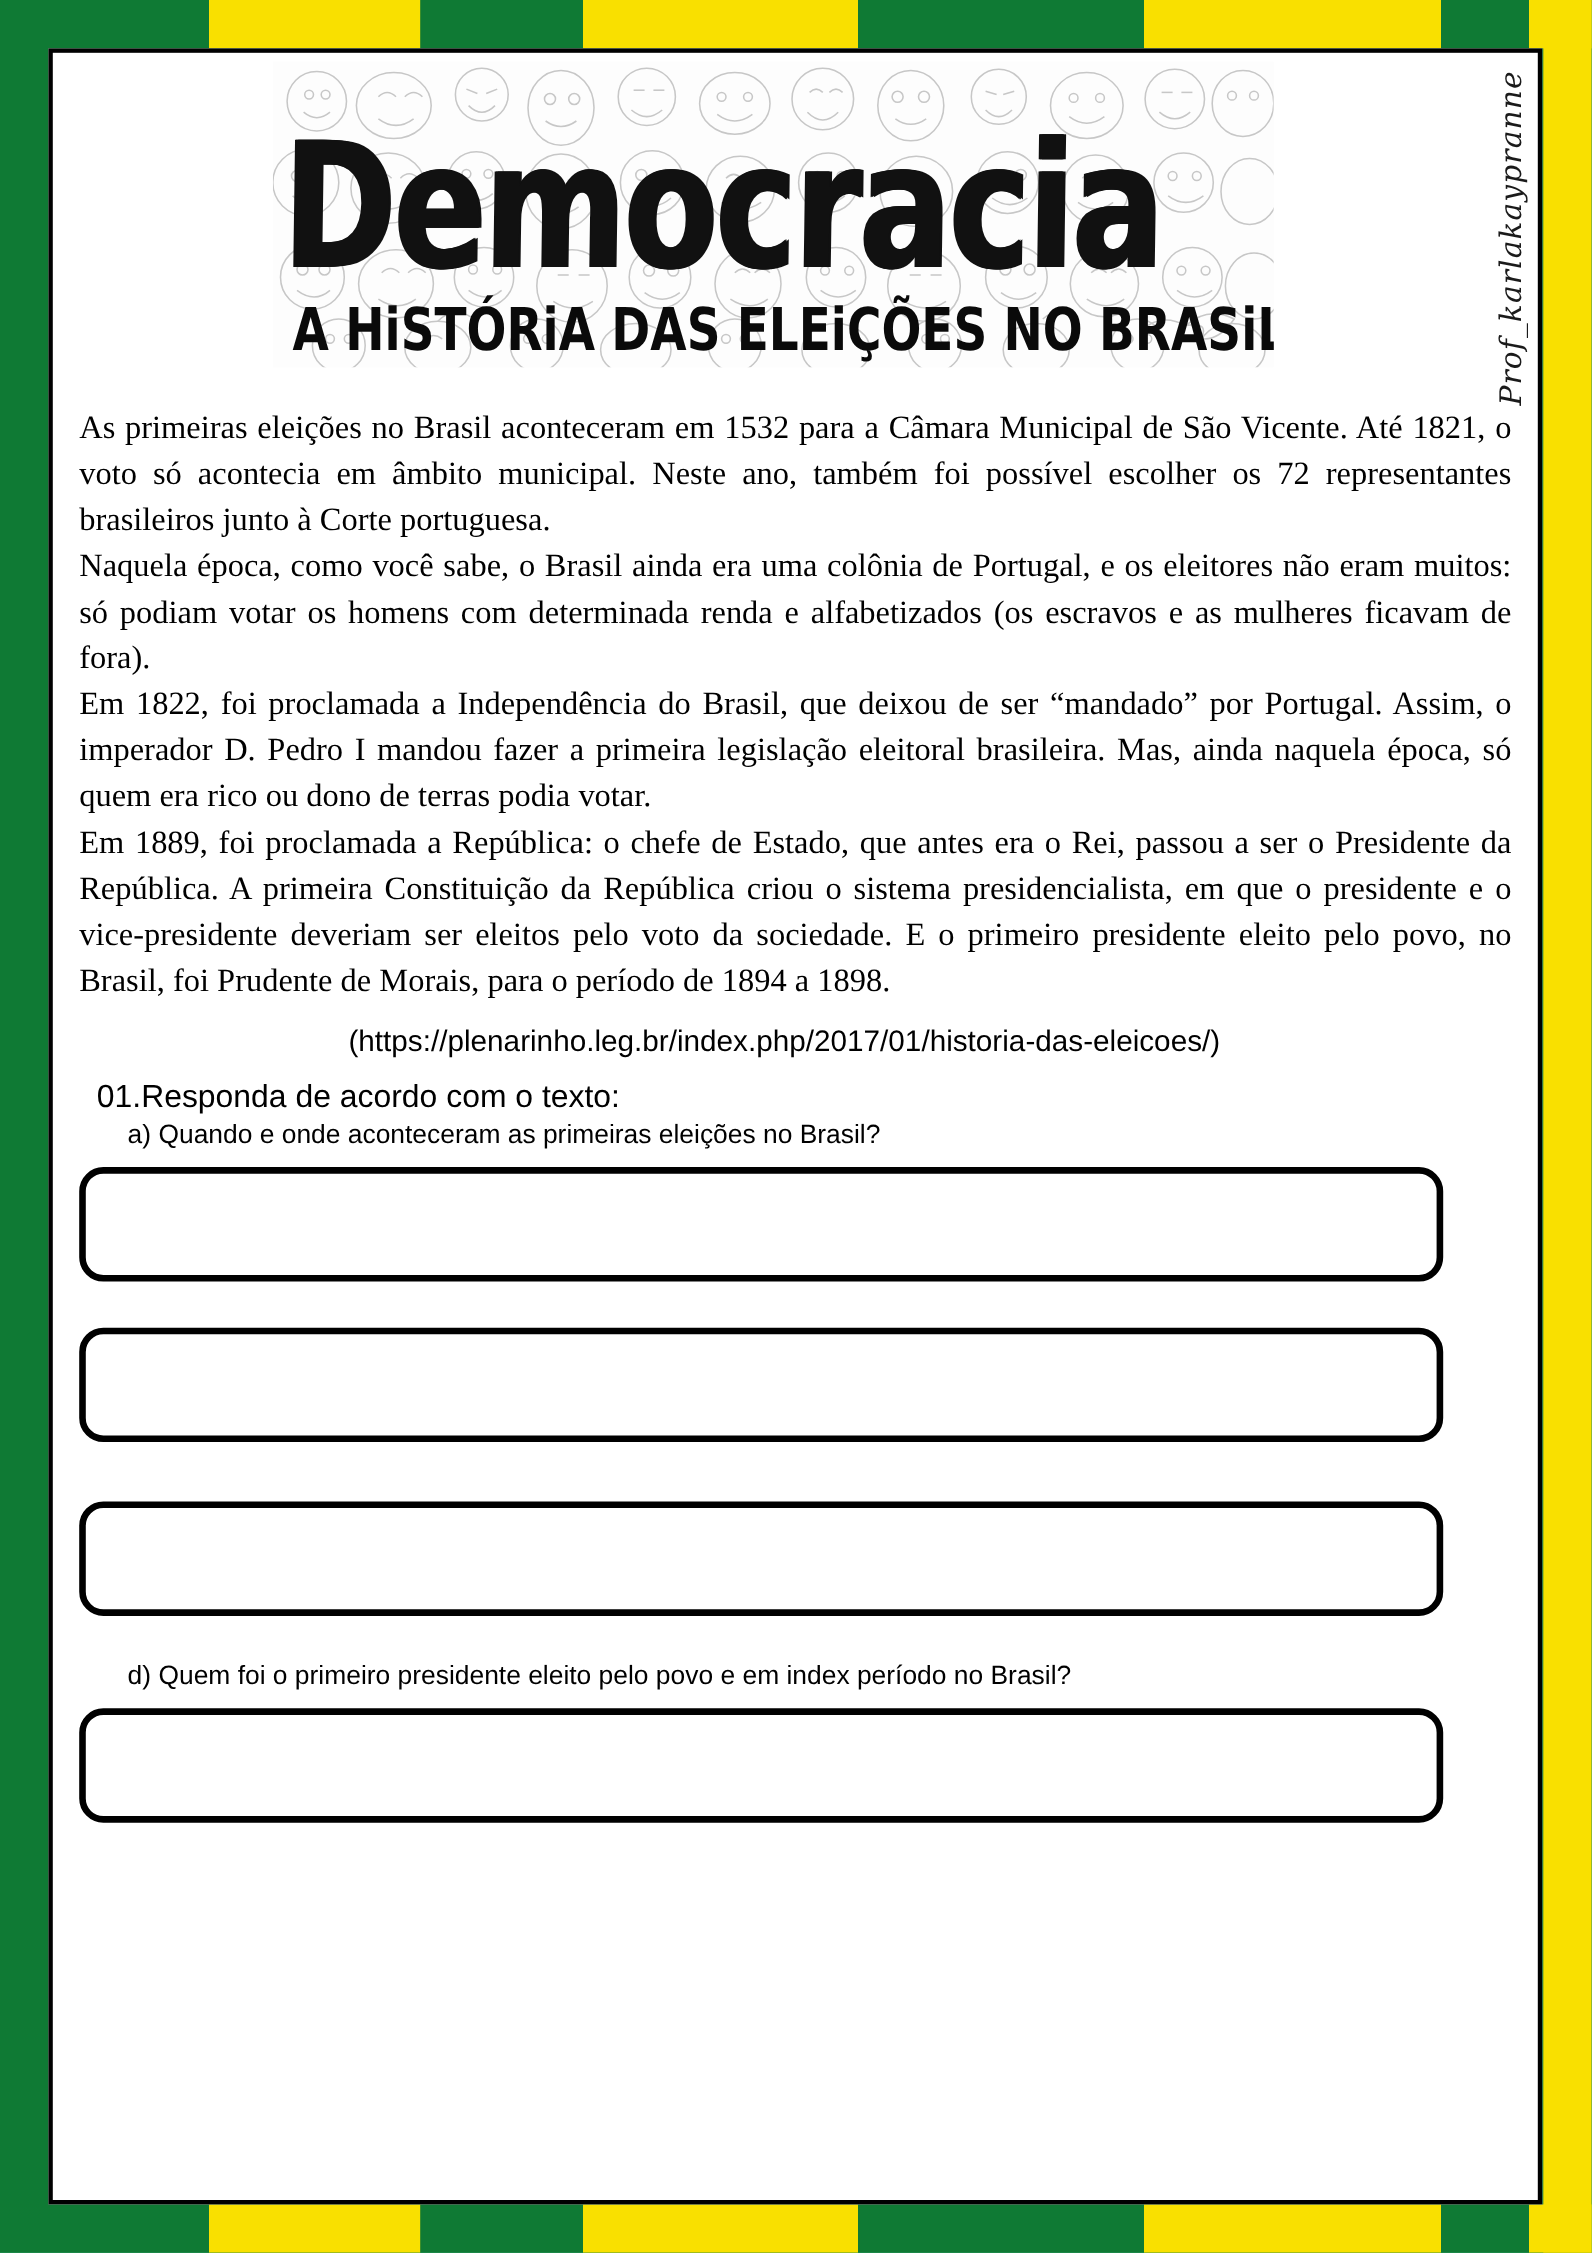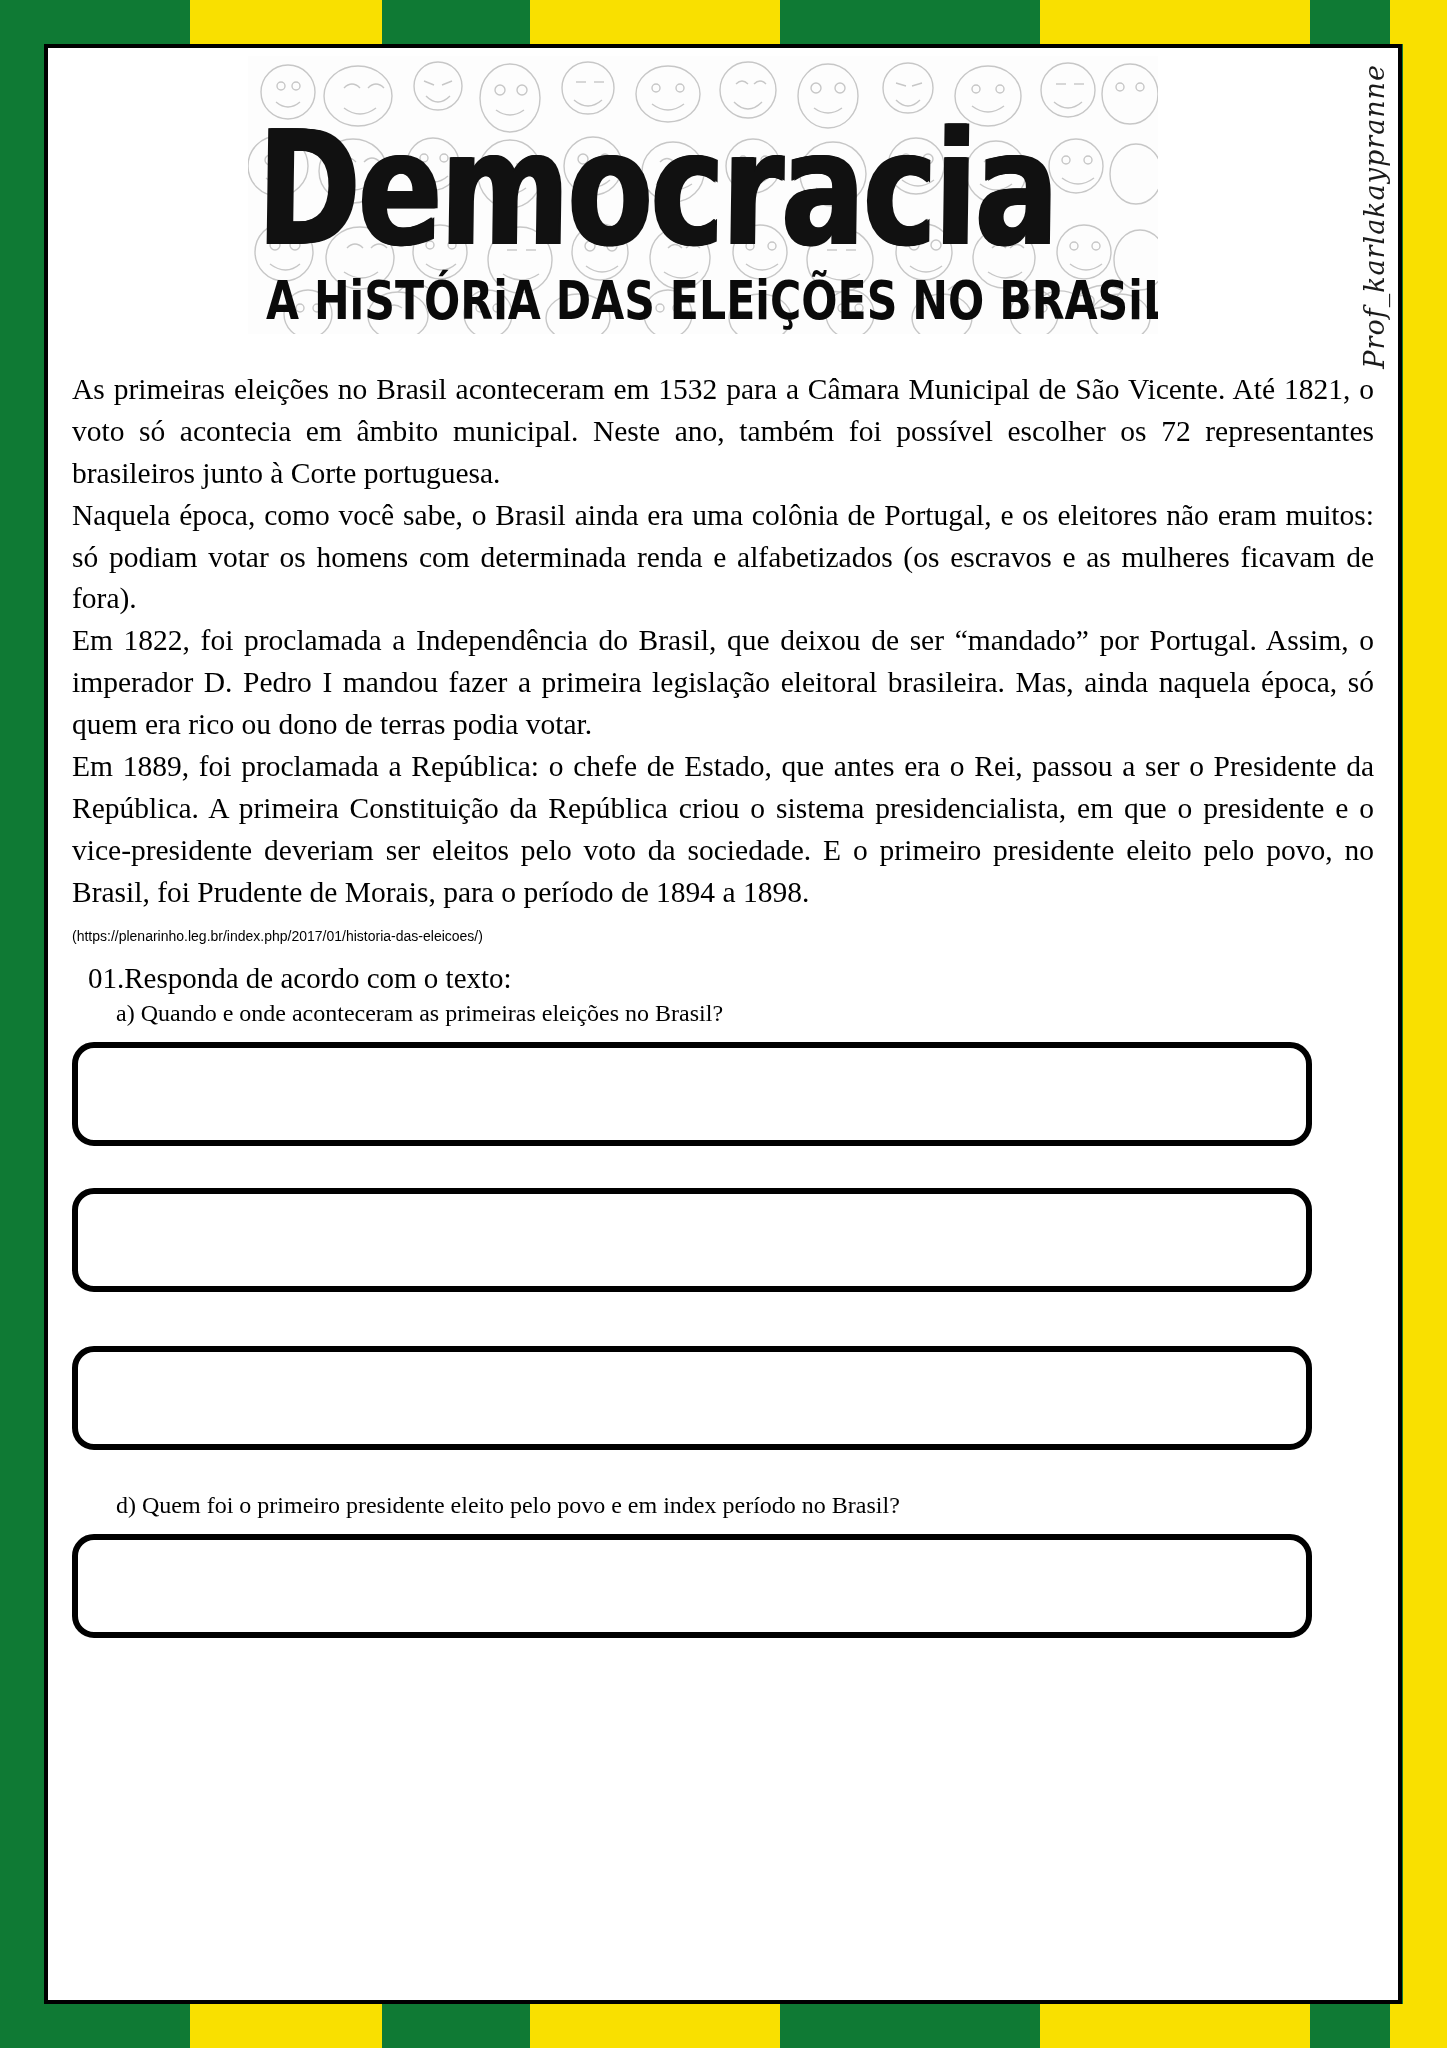--- a/index.html
+++ b/index.html
@@ -135,30 +135,30 @@
     margin: 0 0 0 0;
     text-align: justify;
     text-justify: inter-word;
   }
   #article p.first {
     text-align: justify;
     margin-top: 35px;
   }
   #source-line {
     margin: 14px 20px 0 0;
-    text-align: left;
+    text-align: center;
     font-family: "Liberation Sans", sans-serif;
-    font-size: 14px;
+    font-size: 27px;
     color: #000000;
   }
 
   
   #questions {
     margin: 14px 24px 0 40px;
-    font-family: Liberation Serif, serif;
+    font-family: Liberation Sans, sans-serif;
     color: #000000;
   }
   .q-head {
     font-size: 29px;
     line-height: 1.2;
     margin: 0 0 2px 0;
   }
   .q-item-label {
     font-size: 24px;
     line-height: 1.25;

